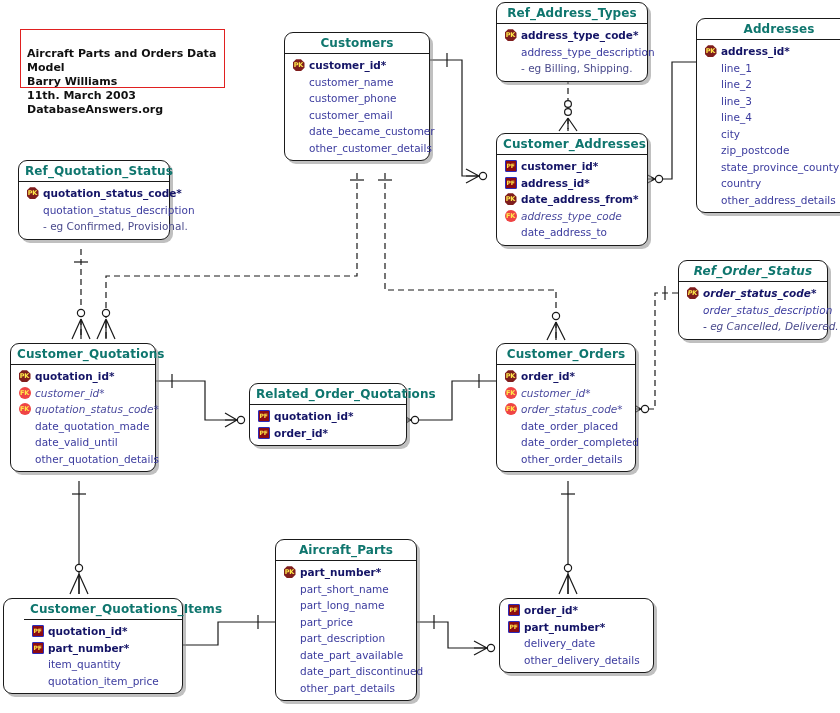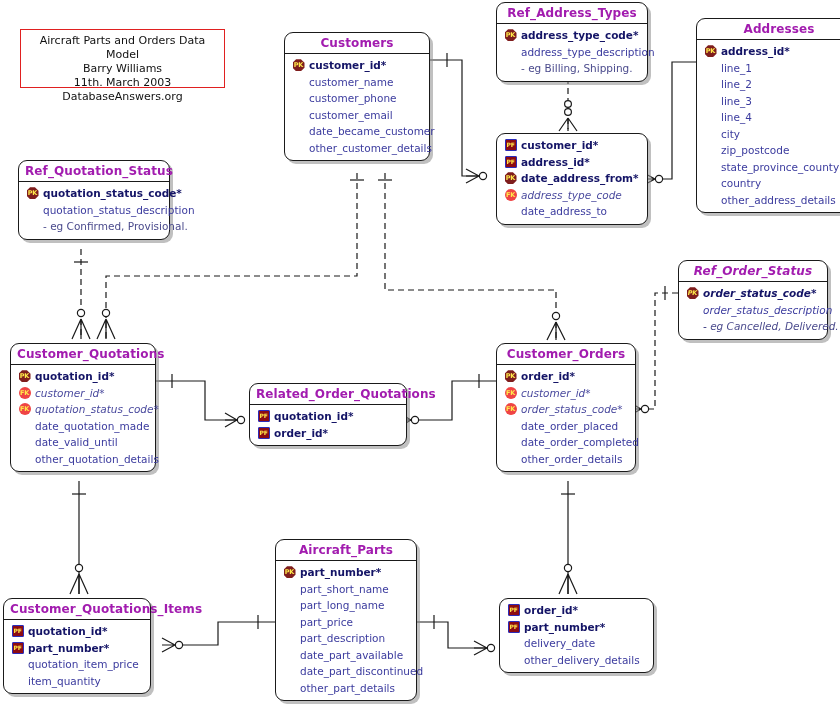--- a/index.html
+++ b/index.html
@@ -7,33 +7,33 @@
     width:840px;height:713px;position:relative;overflow:hidden;
     background:#ffffff;
     font-family:"DejaVu Sans","Liberation Sans",sans-serif;
   }
   #canvas{position:absolute;left:0;top:0;width:840px;height:713px;}
   #wires{position:absolute;left:0;top:0;width:840px;height:713px;pointer-events:none;}
 
   
   .titlebox{
     position:absolute;border:1px solid #e02020;background:#fff;
-    text-align:center;padding:4px 6px;box-sizing:border-box;
-    font-size:11px;color:#111;line-height:14px;
+    padding:17px 6px;box-sizing:border-box;
+    font-size:11px;color:#111;line-height:14px;font-weight:bold;
   }
 
   
   .entity{
     position:absolute;background:#ffffff;border:1.4px solid #1a1a1a;
     border-radius:9px;box-sizing:border-box;
     box-shadow:3px 3px 0 rgba(140,140,140,.55);
     z-index:5;
   }
   .ent-title{
-    text-align:center;font-size:12px;font-weight:bold;color:#a21caf;
+    text-align:center;font-size:12px;font-weight:bold;color:#0f766e;
     padding:3px 6px 3px;border-bottom:1.3px solid #1a1a1a;
     white-space:nowrap;letter-spacing:.1px;
   }
   .ent-body{padding:3px 4px 4px 4px;}
   .attr{
     display:flex;align-items:center;height:16.5px;white-space:nowrap;
     font-size:10.5px;color:#3b3b9e;
   }
   .attr .keyslot{width:19px;flex:0 0 19px;display:flex;align-items:center;justify-content:center;}
   .attr .aname{padding-left:1px;}
@@ -254,20 +254,21 @@
             <span class="keyslot"></span>
             <span class="aname">country</span>
           </div>
           <div class="attr">
             <span class="keyslot"></span>
             <span class="aname">other_address_details</span>
           </div>
         </div>
       </div>
       <div class="entity" style="left: 496px; top: 133px; width: 152px;">
+        <div class="ent-title">Customer_Addresses</div>
         <div class="ent-body">
           <div class="attr pf">
             <span class="keyslot">
               <span class="badge pf">PF</span>
             </span>
             <span class="aname">customer_id*</span>
           </div>
           <div class="attr pf">
             <span class="keyslot">
               <span class="badge pf">PF</span>
@@ -449,43 +450,43 @@
           <div class="attr">
             <span class="keyslot"></span>
             <span class="aname">date_part_discontinued</span>
           </div>
           <div class="attr">
             <span class="keyslot"></span>
             <span class="aname">other_part_details</span>
           </div>
         </div>
       </div>
-      <div class="entity" style="left: 3px; top: 598px; width: 148px;">
+      <div class="entity" style="left: 3px; top: 598px; width: 180px; padding-left: 20px;">
         <div class="ent-title">Customer_Quotations_Items</div>
         <div class="ent-body">
           <div class="attr pf">
             <span class="keyslot">
               <span class="badge pf">PF</span>
             </span>
             <span class="aname">quotation_id*</span>
           </div>
           <div class="attr pf">
             <span class="keyslot">
               <span class="badge pf">PF</span>
             </span>
             <span class="aname">part_number*</span>
           </div>
           <div class="attr">
             <span class="keyslot"></span>
+            <span class="aname">item_quantity</span>
+          </div>
+          <div class="attr">
+            <span class="keyslot"></span>
             <span class="aname">quotation_item_price</span>
           </div>
-          <div class="attr">
-            <span class="keyslot"></span>
-            <span class="aname">item_quantity</span>
-          </div>
         </div>
       </div>
       <div class="entity" style="left: 499px; top: 598px; width: 155px;">
         <div class="ent-body">
           <div class="attr pf">
             <span class="keyslot">
               <span class="badge pf">PF</span>
             </span>
             <span class="aname">order_id*</span>
           </div>

